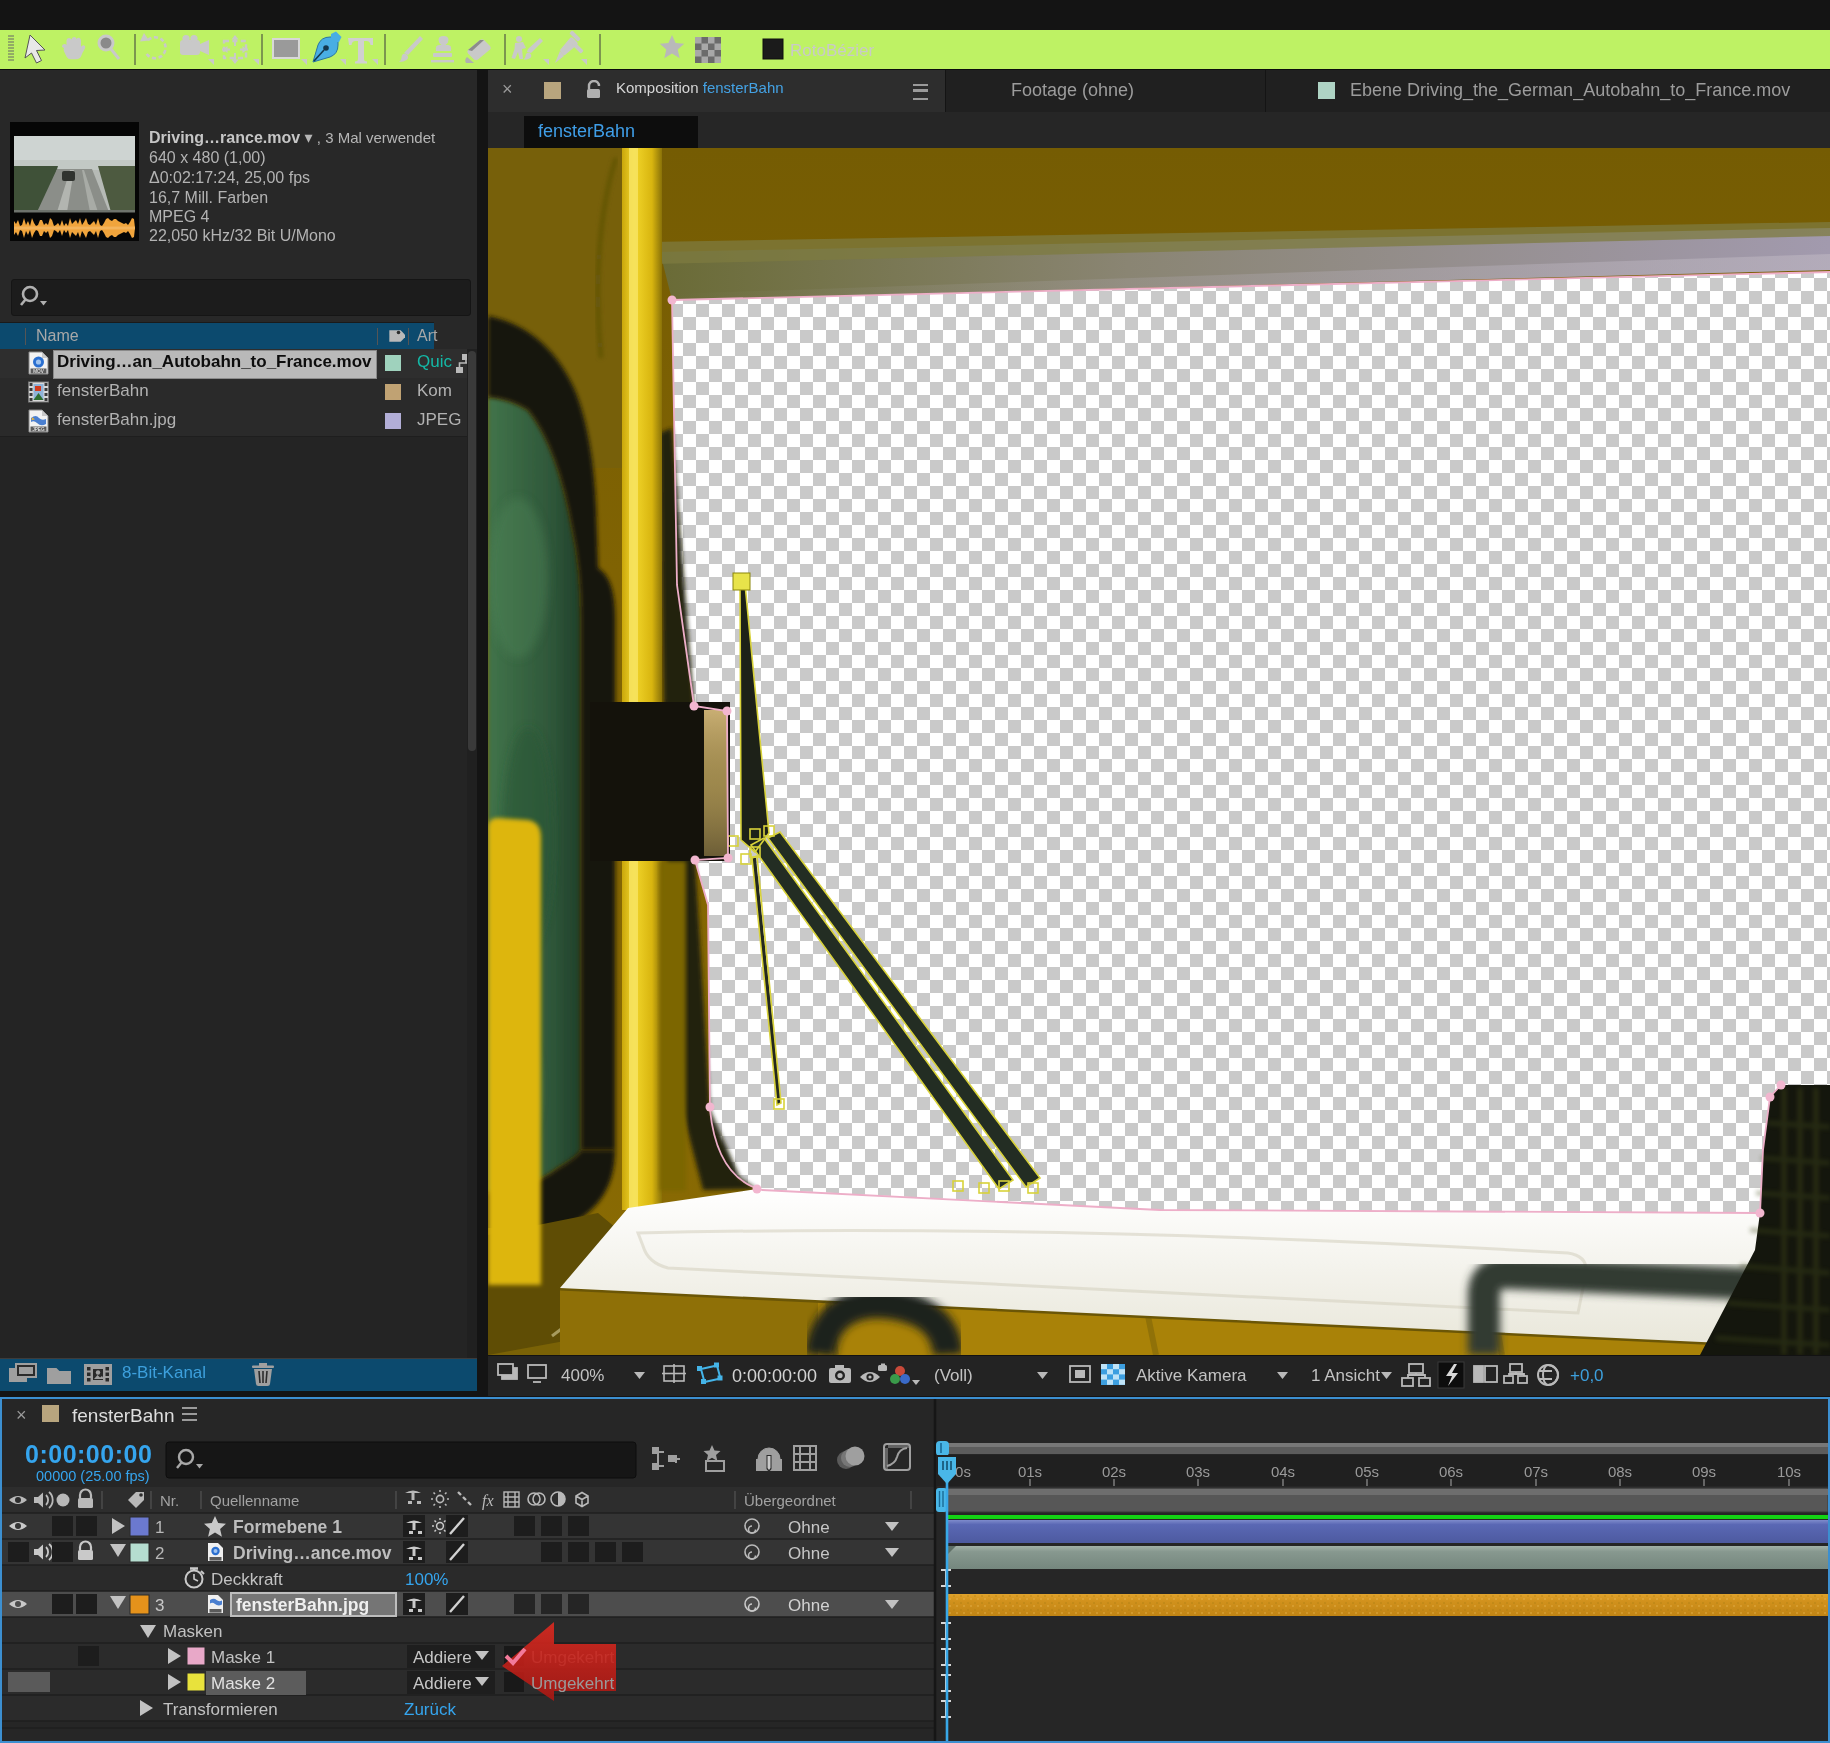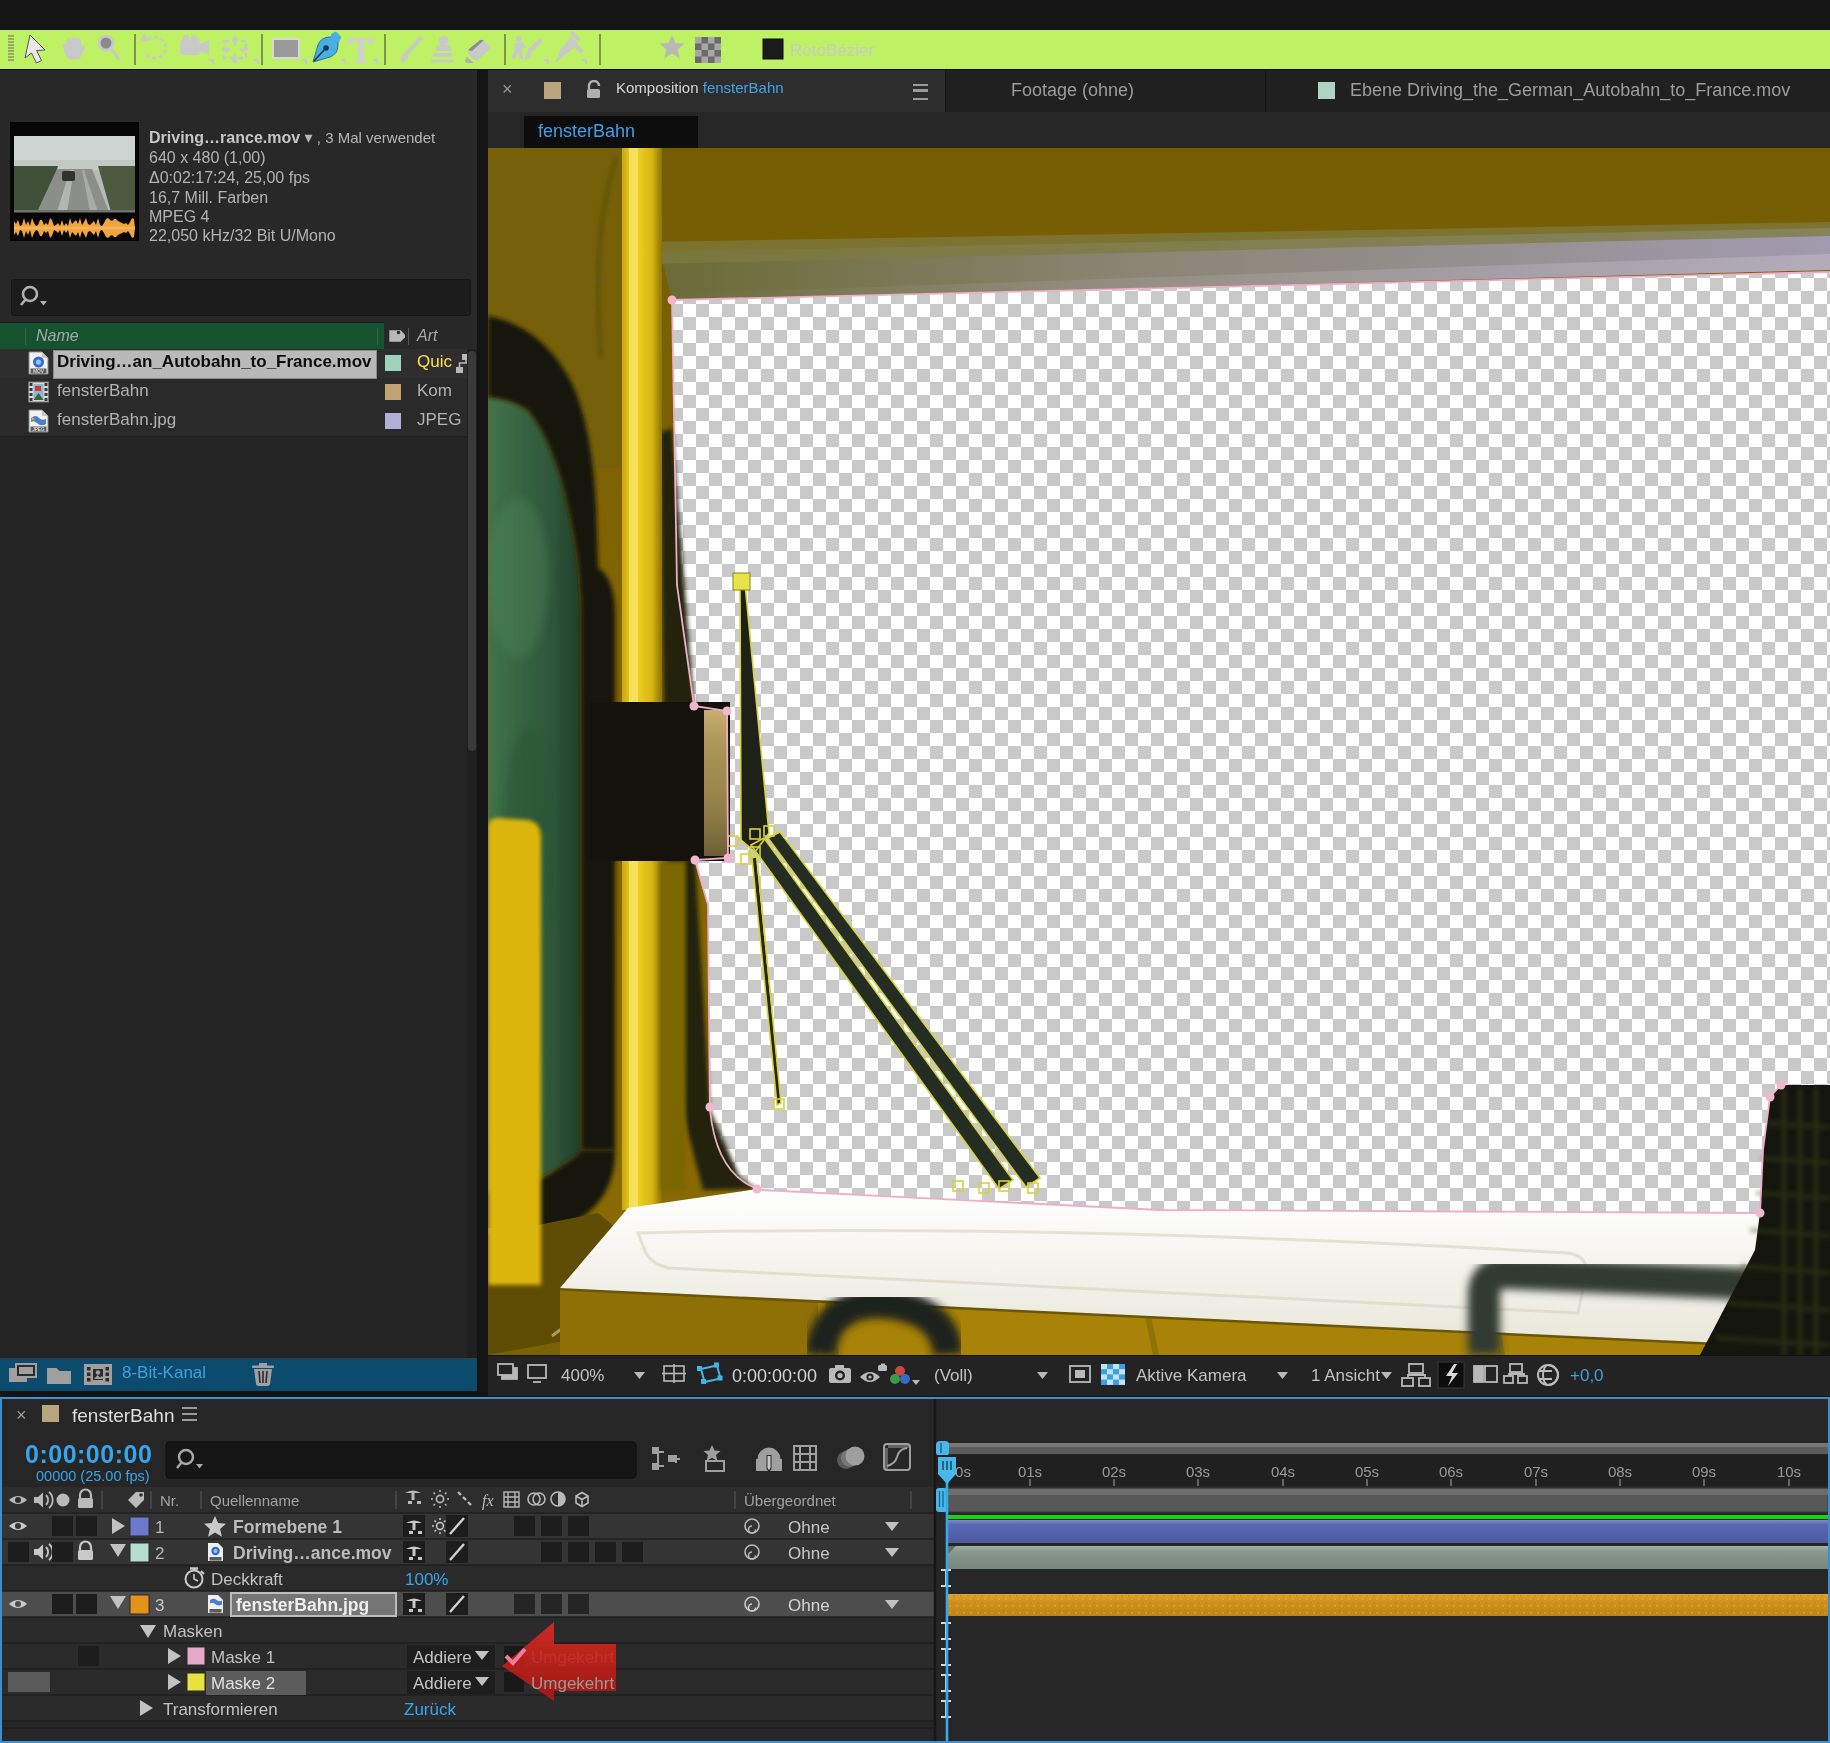--- a/index.html
+++ b/index.html
@@ -148,21 +148,21 @@
     </div>
 
     <div class="abs" style="left:11px;top:209px;width:458px;height:35px;background:#1c1c1c;border-radius:3px;border:1px solid #151515;">
       <svg width="34" height="28" viewBox="0 0 34 28" style="position:absolute;left:6px;top:3px;">
         <circle cx="12" cy="11" r="7" fill="none" stroke="#b0b0b0" stroke-width="2.6"></circle>
         <line x1="7.5" y1="16.5" x2="3" y2="22" stroke="#b0b0b0" stroke-width="2.6"></line>
         <path d="M22 18 l7 0 -3.5 4.5 z" fill="#b0b0b0"></path>
       </svg>
     </div>
 
-    <div class="abs" style="left:0;top:252px;width:384px;height:27px;background:#14532d;border-top:1px solid #1a1a1a;border-bottom:1px solid #1a1a1a;font-style:italic;">
+    <div class="abs" style="left:0;top:252px;width:434px;height:27px;background:#0c4a6e;border-top:1px solid #1a1a1a;border-bottom:1px solid #1a1a1a;">
       <div class="abs" style="left:25px;top:5px;width:1px;height:17px;background:#555;"></div>
       <div class="abs txt" style="left:36px;top:4px;font-size:16px;color:#a8a8a8;">Name</div>
       <div class="abs" style="left:377px;top:5px;width:1px;height:17px;background:#555;"></div>
       <svg width="20" height="20" viewBox="0 0 20 20" style="position:absolute;left:385px;top:3px;">
         <path d="M2 10 L10 2 L18 2 L18 10 L10 18 Z" fill="#b9b9b9" transform="rotate(45 10 10)"></path>
         <circle cx="13.5" cy="6.5" r="1.8" fill="#2d2d2d"></circle>
       </svg>
       <div class="abs" style="left:408px;top:5px;width:1px;height:17px;background:#555;"></div>
       <div class="abs txt" style="left:417px;top:4px;font-size:16px;color:#a8a8a8;">Art</div>
     </div>
@@ -208,21 +208,21 @@
         <path d="M3 9 q5 -4 8 0 q3 3 7 1 l0 5 q-5 3 -9 -1 q-3 -3 -6 -1z" fill="#4a7fd0"></path>
         <path d="M4 8.2 l3 2 -3.5 1z" fill="#e8b33a"></path>
         <rect x="2.5" y="17.5" width="16" height="5" fill="#5b5b5b"></rect>
         <text x="10.5" y="22" font-size="4.6" fill="#fff" text-anchor="middle" font-family="Liberation Sans">JPEG</text>
       </svg>
       <div class="abs txt" style="left:57px;top:61px;font-size:17px;color:#b2b2b2;">fensterBahn.jpg</div>
 
       <div class="abs" style="left:385px;top:6px;width:16px;height:16px;background:#9fd2bd;"></div>
       <div class="abs" style="left:385px;top:35px;width:16px;height:16px;background:#c0a273;"></div>
       <div class="abs" style="left:385px;top:64px;width:16px;height:16px;background:#b2aed7;"></div>
-      <div class="abs txt" style="left:417px;top:3px;font-size:17px;color:#fde047;">Quic</div>
+      <div class="abs txt" style="left:417px;top:3px;font-size:17px;color:#14b8a6;">Quic</div>
       <div class="abs txt" style="left:417px;top:32px;font-size:17px;color:#b2b2b2;">Kom</div>
       <div class="abs txt" style="left:417px;top:61px;font-size:17px;color:#b2b2b2;">JPEG</div>
 
       <svg width="22" height="22" viewBox="0 0 22 22" style="position:absolute;left:455px;top:4px;">
         <g fill="#b9b9b9">
             <rect x="7" y="1" width="8" height="6"></rect>
             <rect x="1" y="14" width="7" height="6"></rect>
             <rect x="13" y="14" width="7" height="6"></rect>
           </g>
         <g stroke="#b9b9b9" stroke-width="1.6" fill="none">

